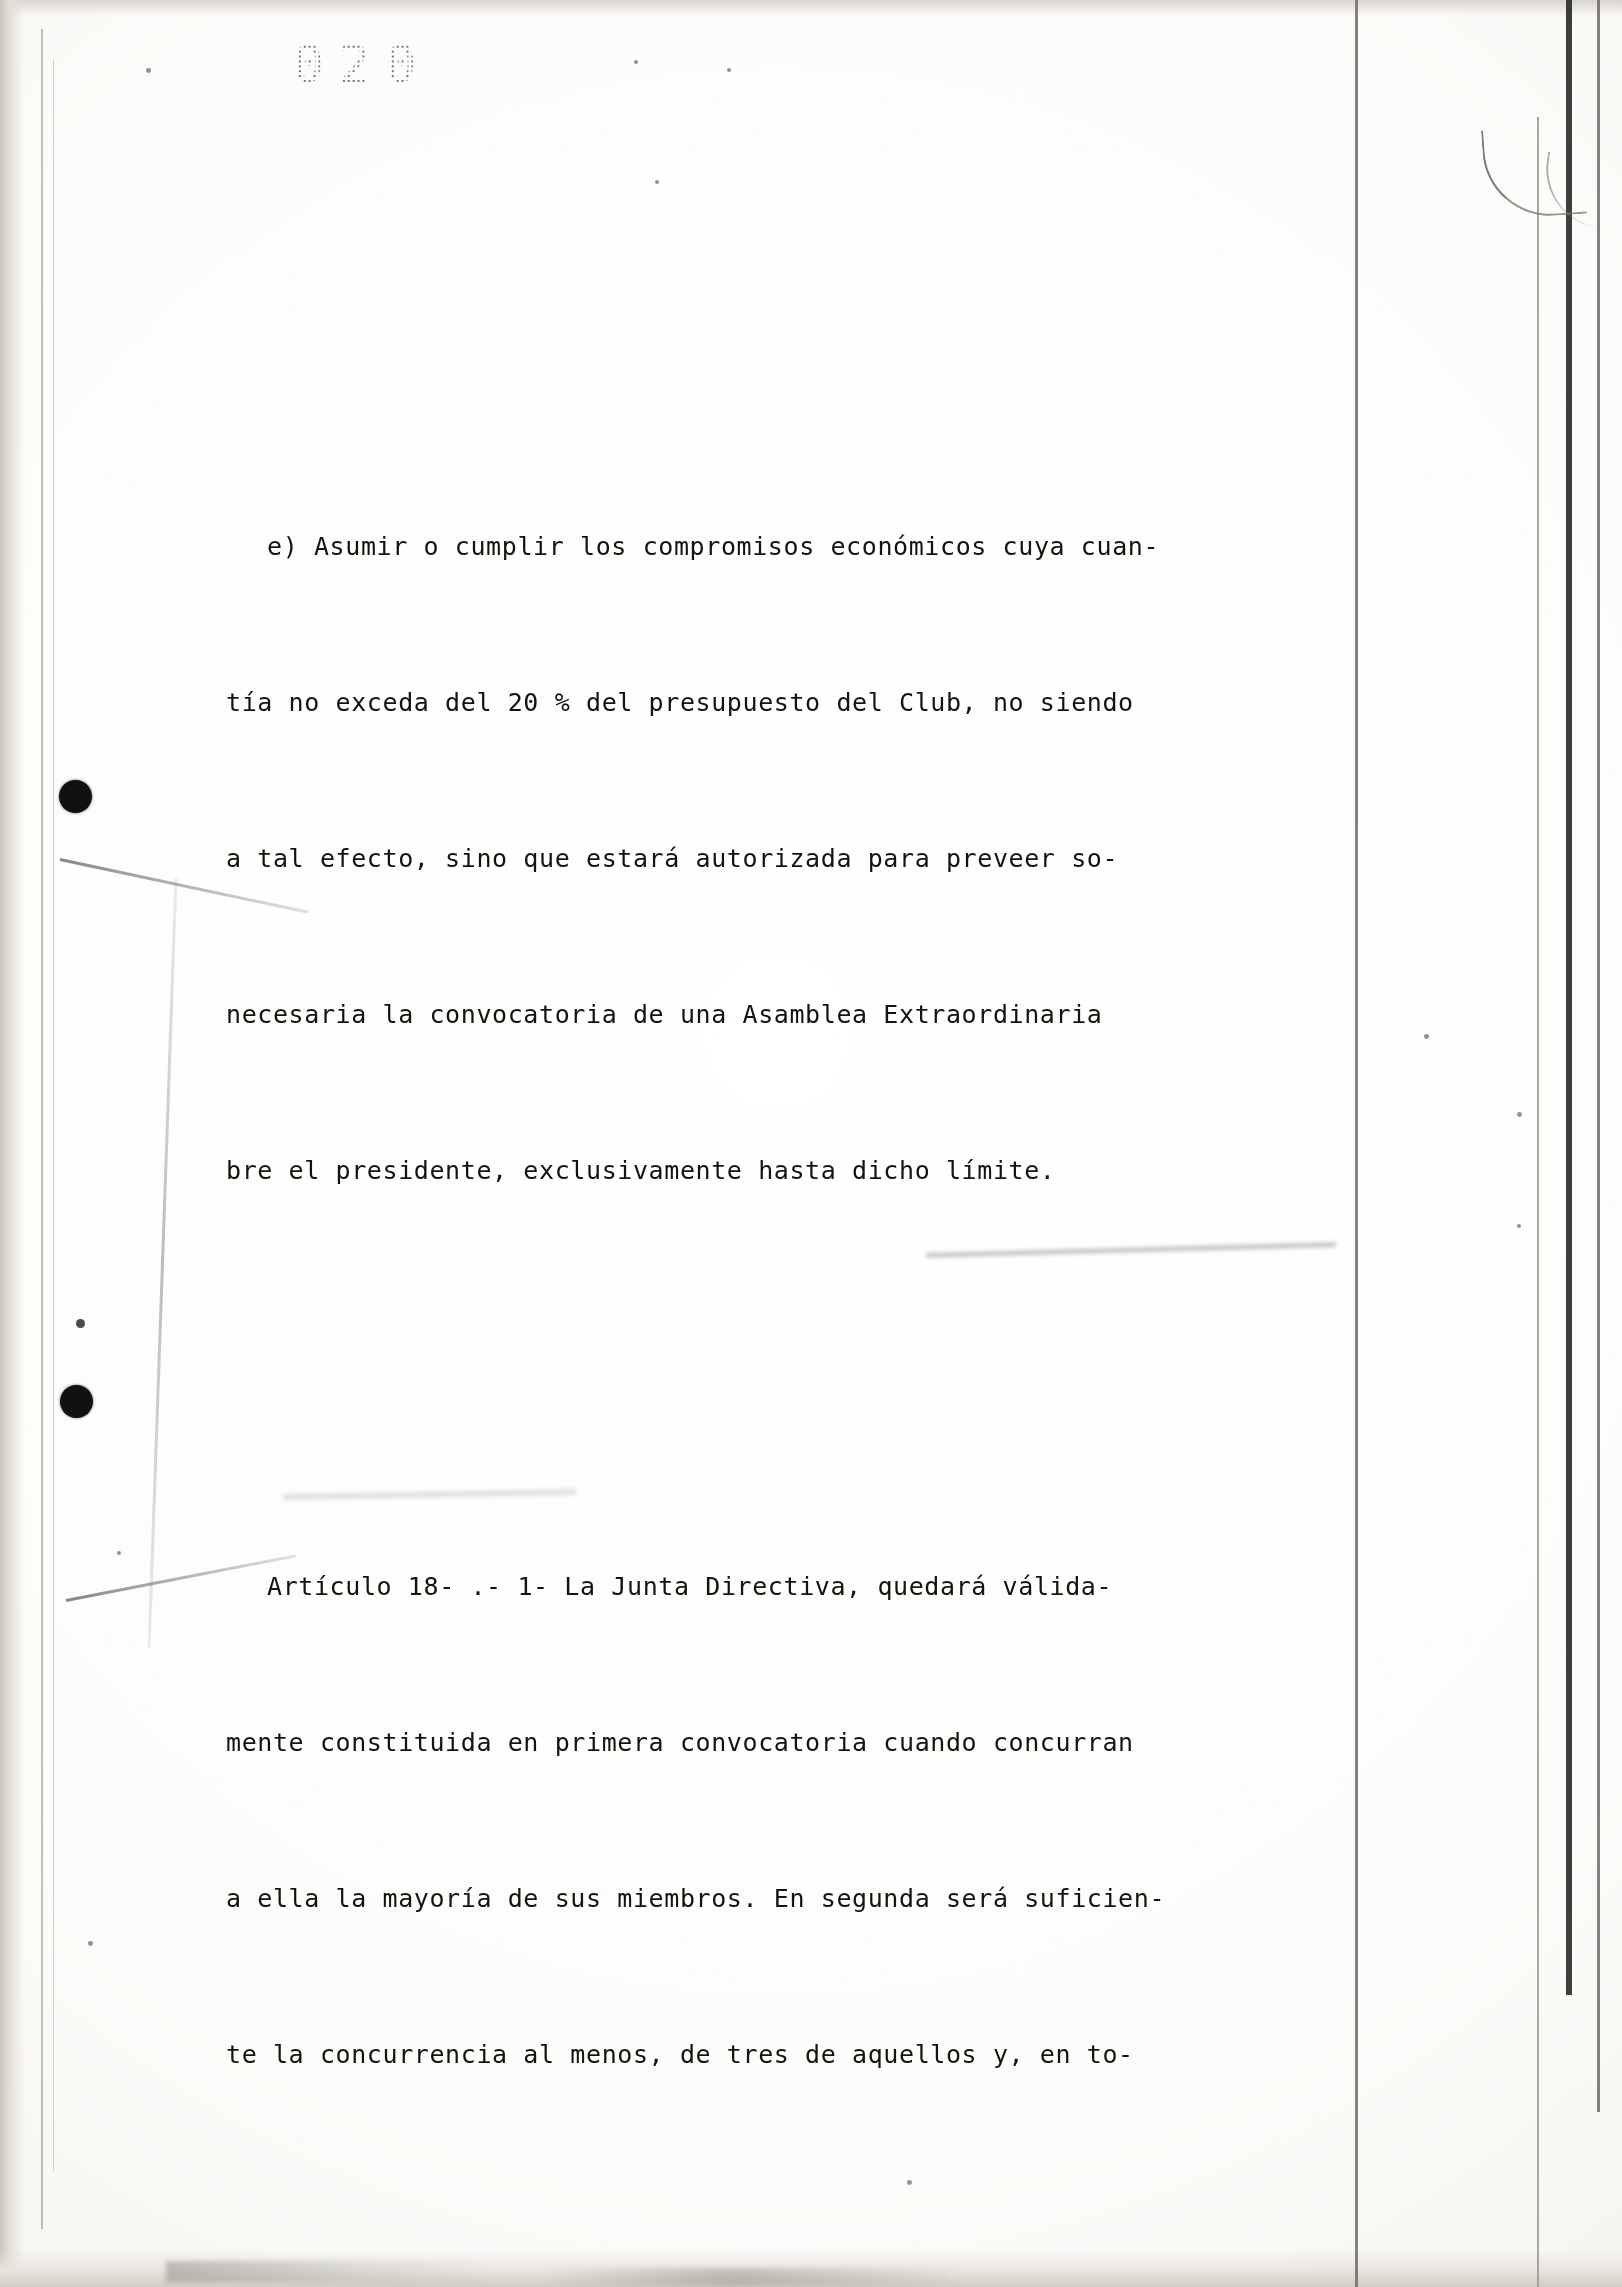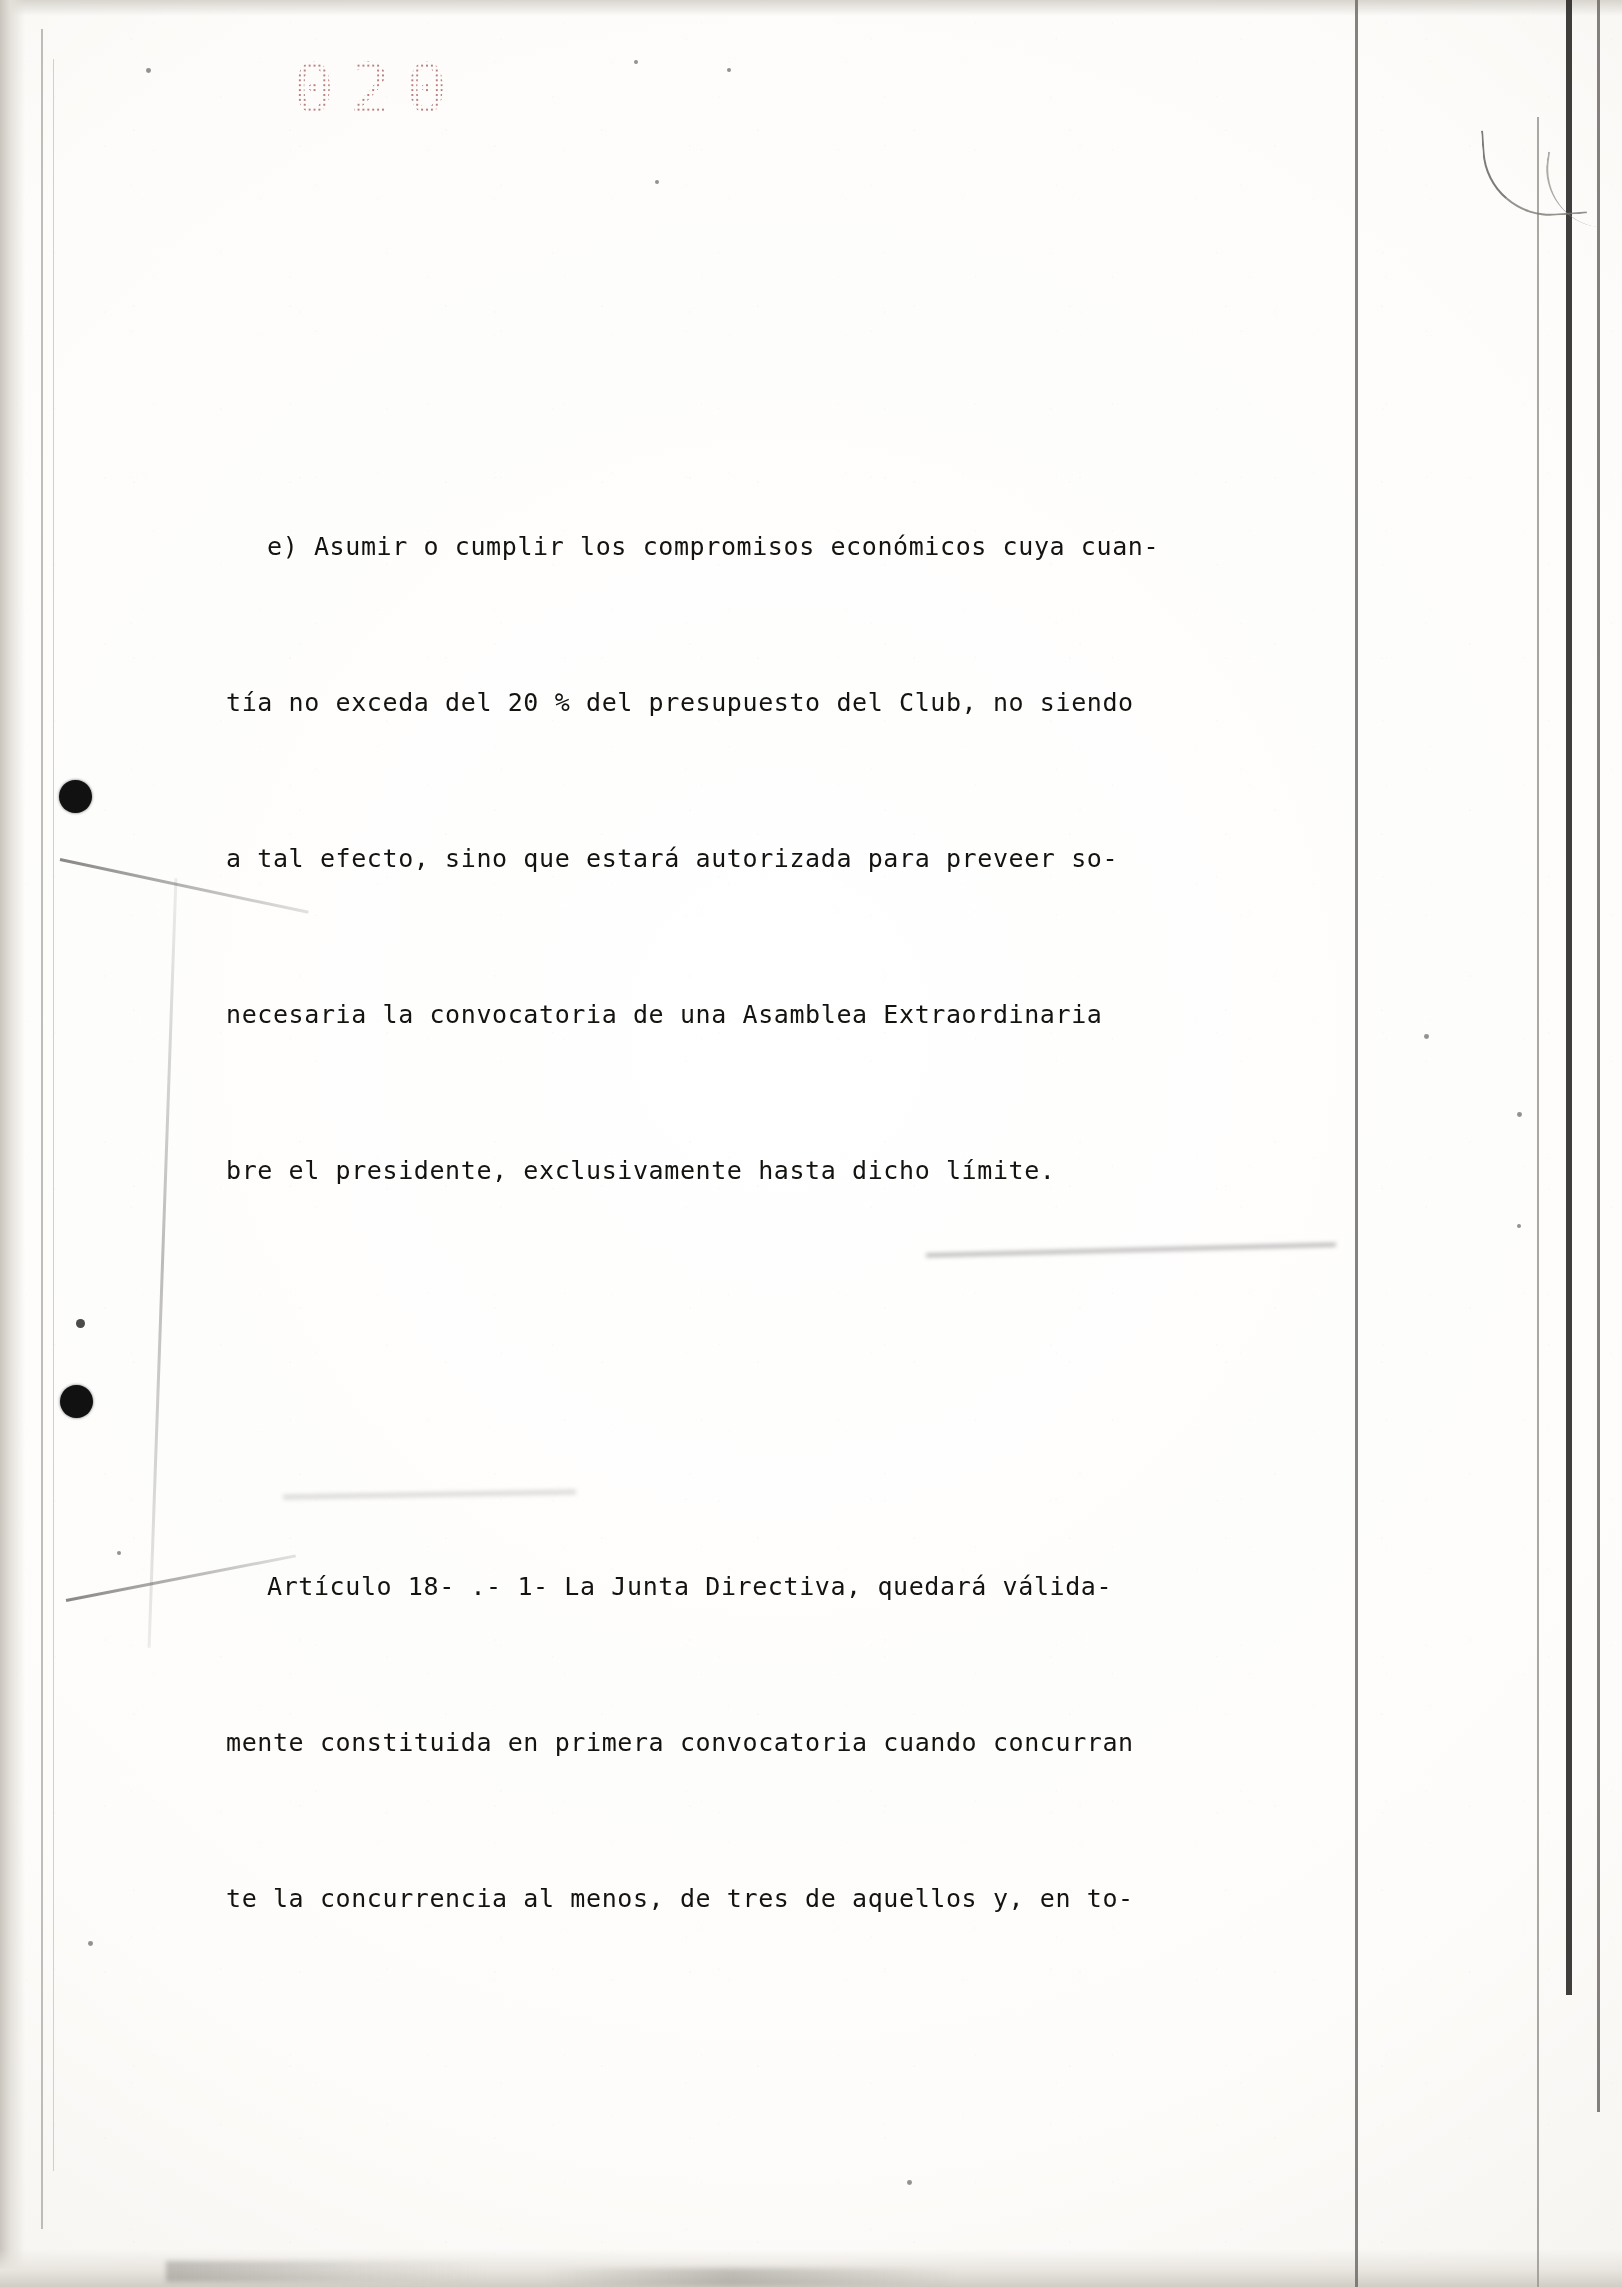--- a/index.html
+++ b/index.html
@@ -163,27 +163,27 @@
     background: rgba(60,58,55,0.35);
     filter: blur(2px);
   }
   .smear.s1 { left: 926px; top: 1248px; width: 410px; height: 3.9px; transform: rotate(-1.5deg); }
   .smear.s2 { left: 283px; top: 1492px; width: 293px; height: 4.9px; transform: rotate(-1deg); opacity:.5;}
 
   
   .stamp {
     position: absolute;
     left: 293px;
-    top: 49px;
+    top: 35px;
     width: 254px;
     height: 88px;
     letter-spacing: 15.6px;
     font-family: "DejaVu Sans Mono", monospace;
-    font-size: 68px;
-    color: #7f1d1d;
+    font-size: 51px;
+    color: #000000;
     opacity: .55;
     
     -webkit-text-stroke: 0px;
     text-shadow:
       0 0 0 #000;
     filter: blur(0.4px);
     mask-image: radial-gradient(circle at 2px 2px, #000 1.1px, transparent 1.2px);
     mask-size: 4.9px 4.9px;
     -webkit-mask-image: radial-gradient(circle at 2px 2px, #000 1.1px, transparent 1.2px);
     -webkit-mask-size: 4.9px 4.9px;
@@ -259,20 +259,21 @@
       <span class="line indent">e) Asumir o cumplir los compromisos económicos cuya cuan-</span>
       <span class="line">tía no exceda del 20 % del presupuesto del Club, no siendo</span>
       <span class="line">a tal efecto, sino que estará autorizada para preveer so-</span>
       <span class="line">necesaria la convocatoria de una Asamblea Extraordinaria</span>
       <span class="line">bre el presidente, exclusivamente hasta dicho límite.</span>
     </div>
 
     <div class="para">
       <span class="line indent">Artículo 18- .- 1- La Junta Directiva, quedará válida-</span>
       <span class="line">mente constituida en primera convocatoria cuando concurran</span>
+      <span class="line">a ella la mayoría de sus miembros. En segunda será suficien-</span>
       <span class="line">te la concurrencia al menos, de tres de aquellos y, en to-</span>
       
     </div>
 
     
 
     
 
     
 

